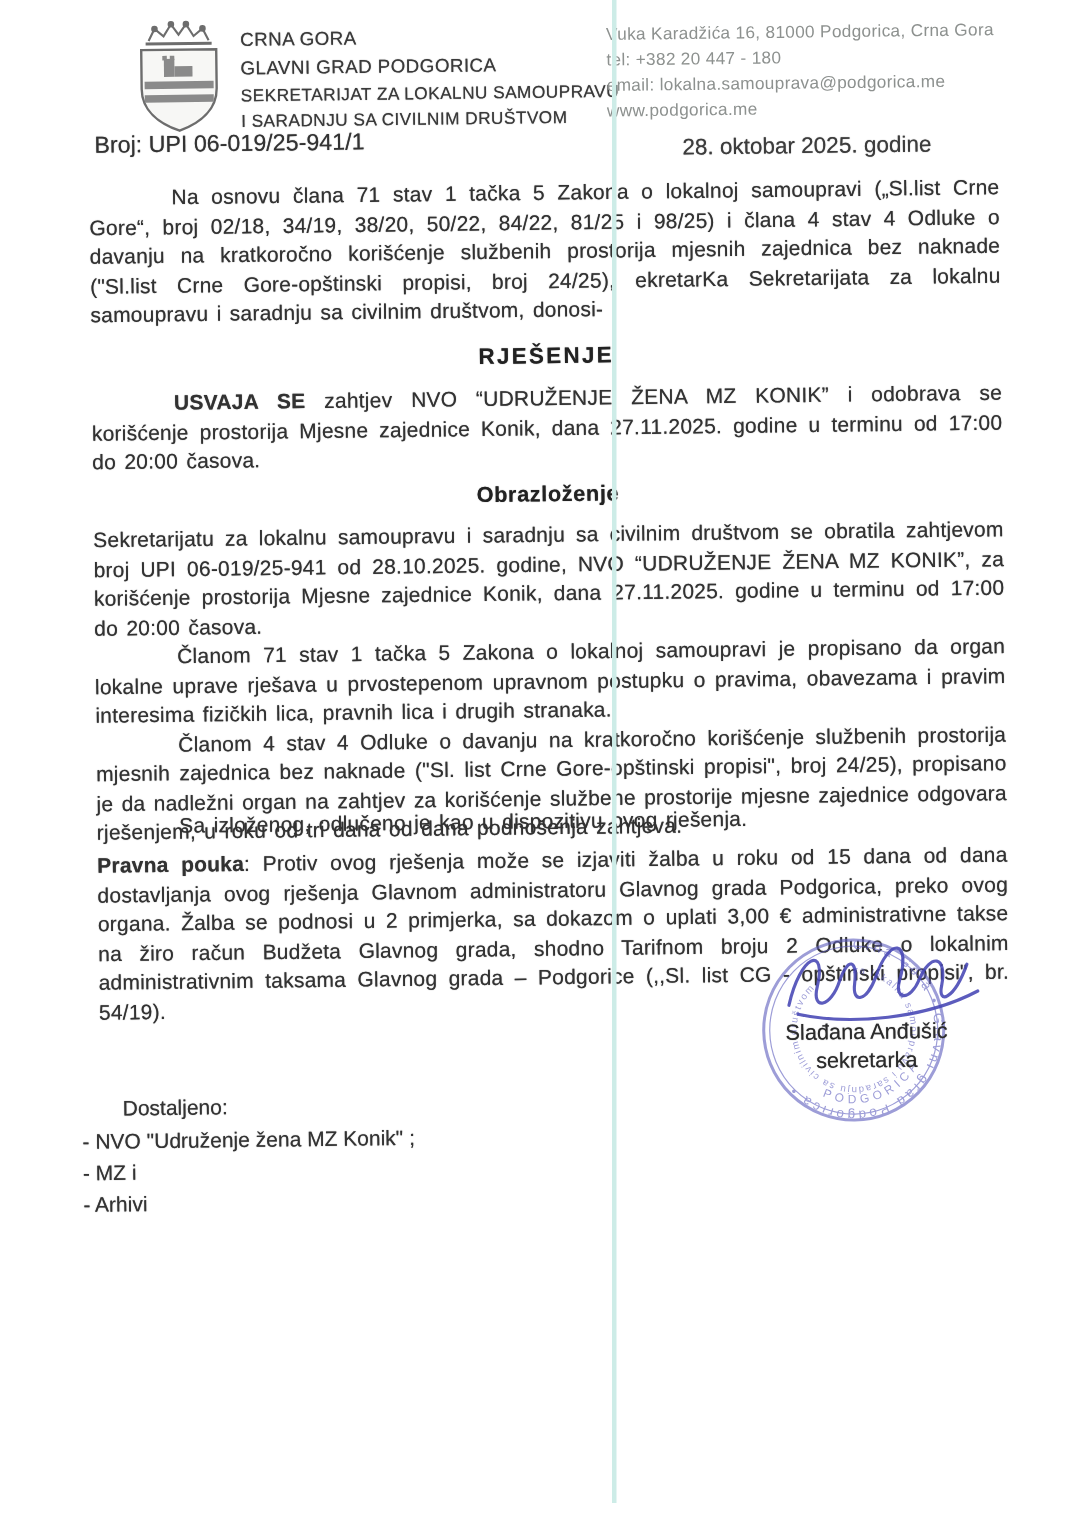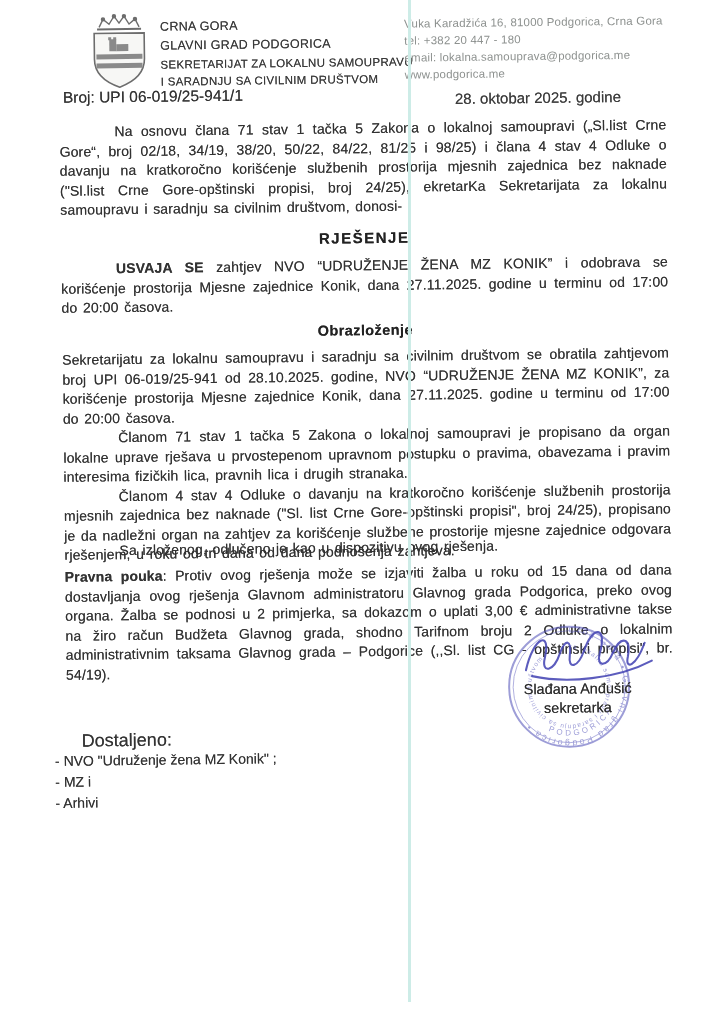--- a/index.html
+++ b/index.html
@@ -44,21 +44,21 @@
   .h-obraz{left:59px;top:322px;width:607px;text-align:center;font-weight:bold;font-size:14.5px;letter-spacing:.4px;color:#222;}
   .expl{top:347px;}
   .expl p{margin:0;}
   .expl p + p{text-indent:55px;}
   .p-conclusion{top:538px;}
   .p-legal{top:564px;}
   .bold{font-weight:bold;}
   .stamp{left:494px;top:621px;width:136px;height:136px;z-index:3;}
   .sig{left:505px;top:626px;width:150px;height:62px;z-index:4;}
   .signer{left:468px;top:682px;width:205px;text-align:center;z-index:6;font-size:14.5px;line-height:19px;color:#2b2b2b;}
-  .dist-label{left:74px;top:727px;font-size:18px;color:#333;}
+  .dist-label{left:74px;top:727px;font-size:14px;color:#333;}
   .dist{left:47px;top:747px;font-size:14px;line-height:20px;color:#333;}
   .dist div{margin-bottom:1px;}
 </style>
 </head>
 <body>
 
 <div class="page">
 
   <div class="scan-line"></div>
 

